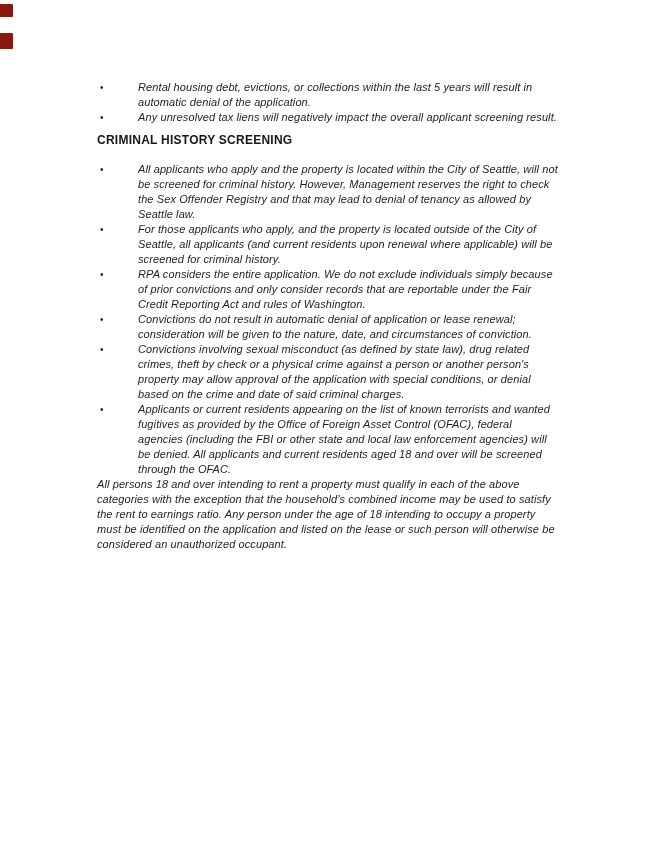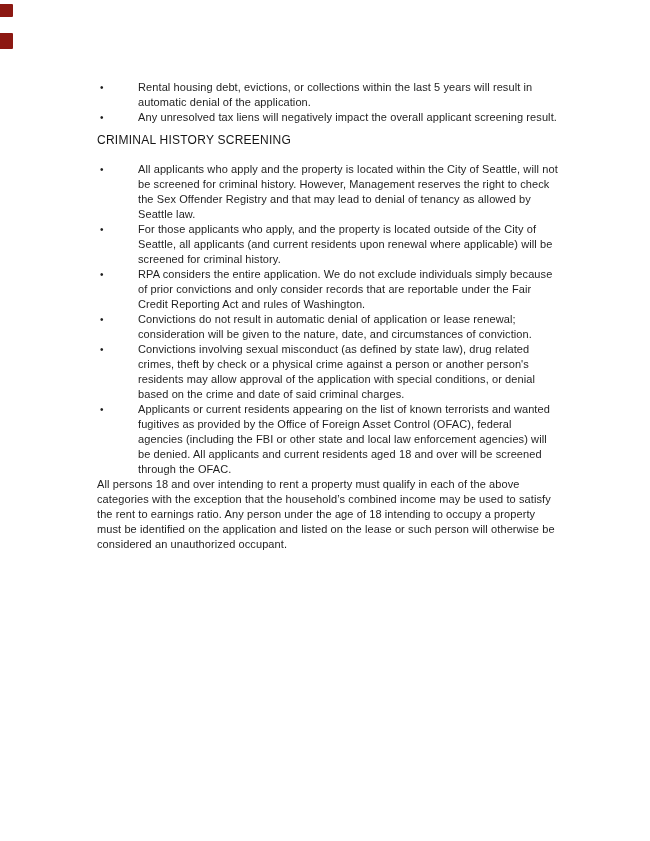--- a/index.html
+++ b/index.html
@@ -42,31 +42,32 @@
     flex: 0 0 38px;
     padding-left: 3px;
     font-size: 10px;
     line-height: 15px;
   }
   .li-text {
     flex: 1 1 auto;
     white-space: pre;
   }
   .heading {
-    font-weight: normal;
+    font-weight: bold;
     font-size: 12px;
     letter-spacing: 0.25px;
     margin: 8px 0 14px 0;
     color: #161616;
   }
   .closing {
     white-space: pre;
   }
   .lines {
     white-space: pre;
+    font-style: italic;
   }
 </style>
 </head>
 <body>
 
 <div class="page">
 
   <div id="edge-marks">
       <div class="edge-mark" style="top: 4px; height: 13px; background: rgb(140, 24, 18);"></div>
       <div class="edge-mark" style="top: 33px; height: 16px; background: rgb(140, 24, 18);"></div>
@@ -115,21 +116,21 @@
   <div class="li">
     <span class="dot">•</span>
     <span class="li-text lines">Convictions do not result in automatic denial of application or lease renewal;
 consideration will be given to the nature, date, and circumstances of conviction.</span>
   </div>
 
   <div class="li">
     <span class="dot">•</span>
     <span class="li-text lines">Convictions involving sexual misconduct (as defined by state law), drug related
 crimes, theft by check or a physical crime against a person or another person's
-residents may allow approval of the application with special conditions, or denial
+property may allow approval of the application with special conditions, or denial
 based on the crime and date of said criminal charges.</span>
   </div>
 
   <div class="li">
     <span class="dot">•</span>
     <span class="li-text lines">Applicants or current residents appearing on the list of known terrorists and wanted
 fugitives as provided by the Office of Foreign Asset Control (OFAC), federal
 agencies (including the FBI or other state and local law enforcement agencies) will
 be denied. All applicants and current residents aged 18 and over will be screened
 through the OFAC.</span>

